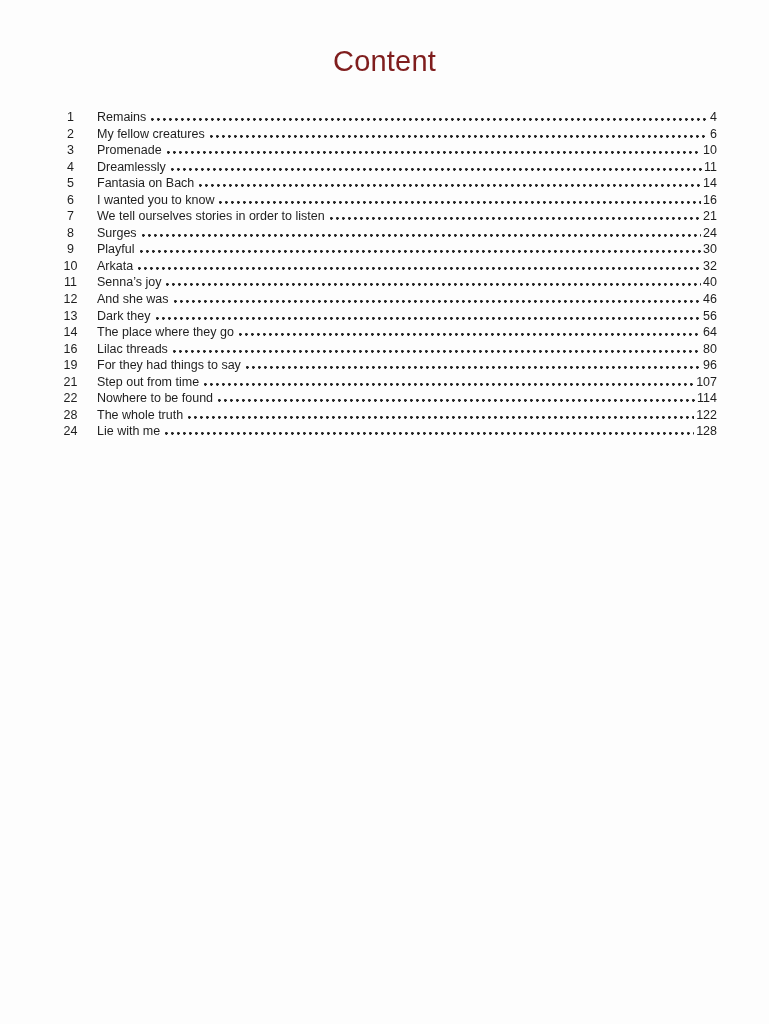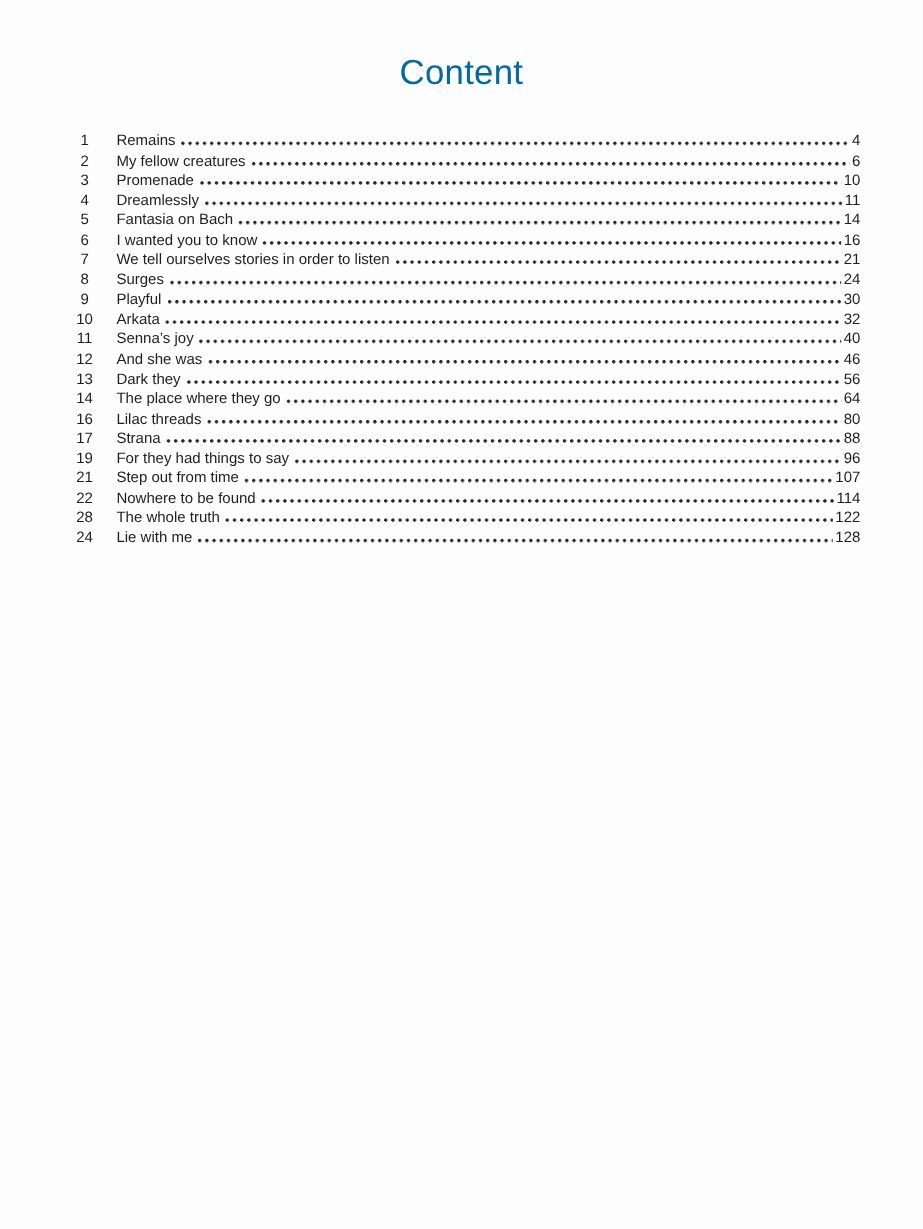--- a/index.html
+++ b/index.html
@@ -17,21 +17,21 @@
     color: #1e1e1e;
     overflow: hidden;
   }
   .page-title {
     margin: 0;
     padding-top: 45px;
     text-align: center;
     font-size: 29px;
     font-weight: 400;
     letter-spacing: 0.2px;
-    color: #0369a1;
+    color: #7f1d1d;
   }
   .toc {
     margin: 31px 52px 0 62px;
   }
   .toc-row {
     display: flex;
     align-items: baseline;
     height: 16.55px;
     font-size: 12.5px;
     line-height: 16.55px;
@@ -167,26 +167,20 @@
   </div>
 
 
   <div class="toc-row">
     <span class="toc-num">16</span>
     <span class="toc-title">Lilac threads</span>
     <span class="dot-leader"></span>
     <span class="toc-page">80</span>
   </div>
 
-  <div class="toc-row">
-    <span class="toc-num">17</span>
-    <span class="toc-title">Strana</span>
-    <span class="dot-leader"></span>
-    <span class="toc-page">88</span>
-  </div>
 
 
   <div class="toc-row">
     <span class="toc-num">19</span>
     <span class="toc-title">For they had things to say</span>
     <span class="dot-leader"></span>
     <span class="toc-page">96</span>
   </div>
 
 

